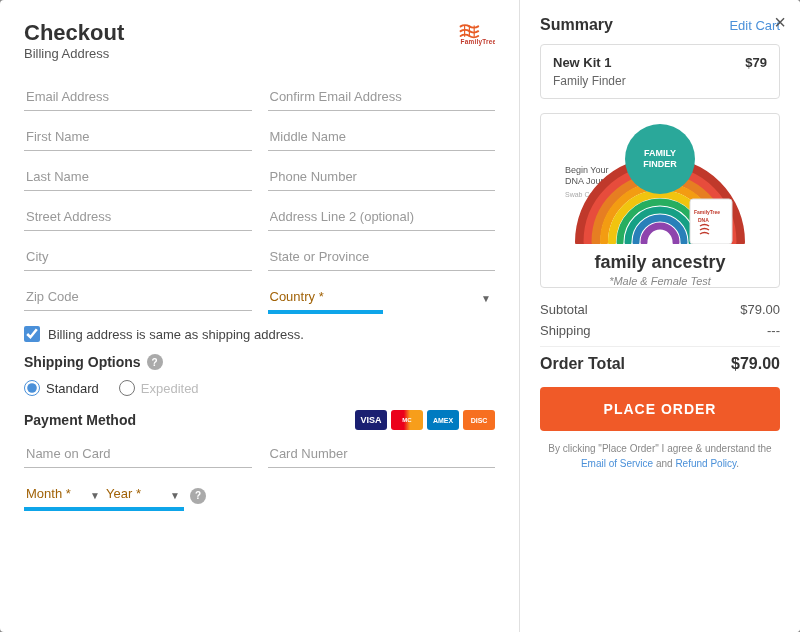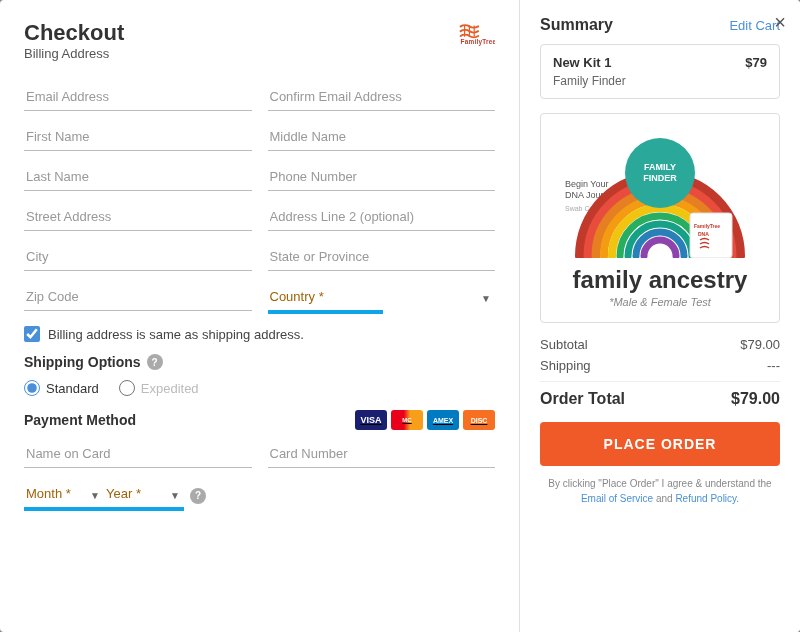--- a/index.html
+++ b/index.html
@@ -144,21 +144,20 @@
     .payment-header {
       display: flex;
       justify-content: space-between;
       align-items: center;
       margin-bottom: 10px;
     }
 
     .card-icons {
       display: flex;
       gap: 4px;
-      text-decoration: underline;
     }
 
     .card-icon {
       width: 32px;
       height: 20px;
       border-radius: 3px;
       display: flex;
       align-items: center;
       justify-content: center;
       font-size: 7px;
@@ -291,21 +290,20 @@
     }
 
     .order-item-sub {
       font-size: 12px;
       color: #666;
     }
 
     .product-image-box {
       border: 1px solid #ddd;
       border-radius: 4px;
-      padding: 14px;
       margin-bottom: 14px;
       display: flex;
       flex-direction: column;
       align-items: center;
       position: relative;
       overflow: hidden;
     }
 
     .product-image-canvas {
       width: 220px;
@@ -347,21 +345,21 @@
     .begin-journey-text {
       position: absolute;
       bottom: 45px;
       left: 15px;
       font-size: 9px;
       color: #555;
       line-height: 1.3;
     }
 
     .product-name {
-      font-size: 24px;
+      font-size: 18px;
       font-weight: bold;
       color: #333;
       margin-bottom: 2px;
     }
 
     .product-subtitle {
       font-size: 11px;
       color: #888;
       font-style: italic;
     }

